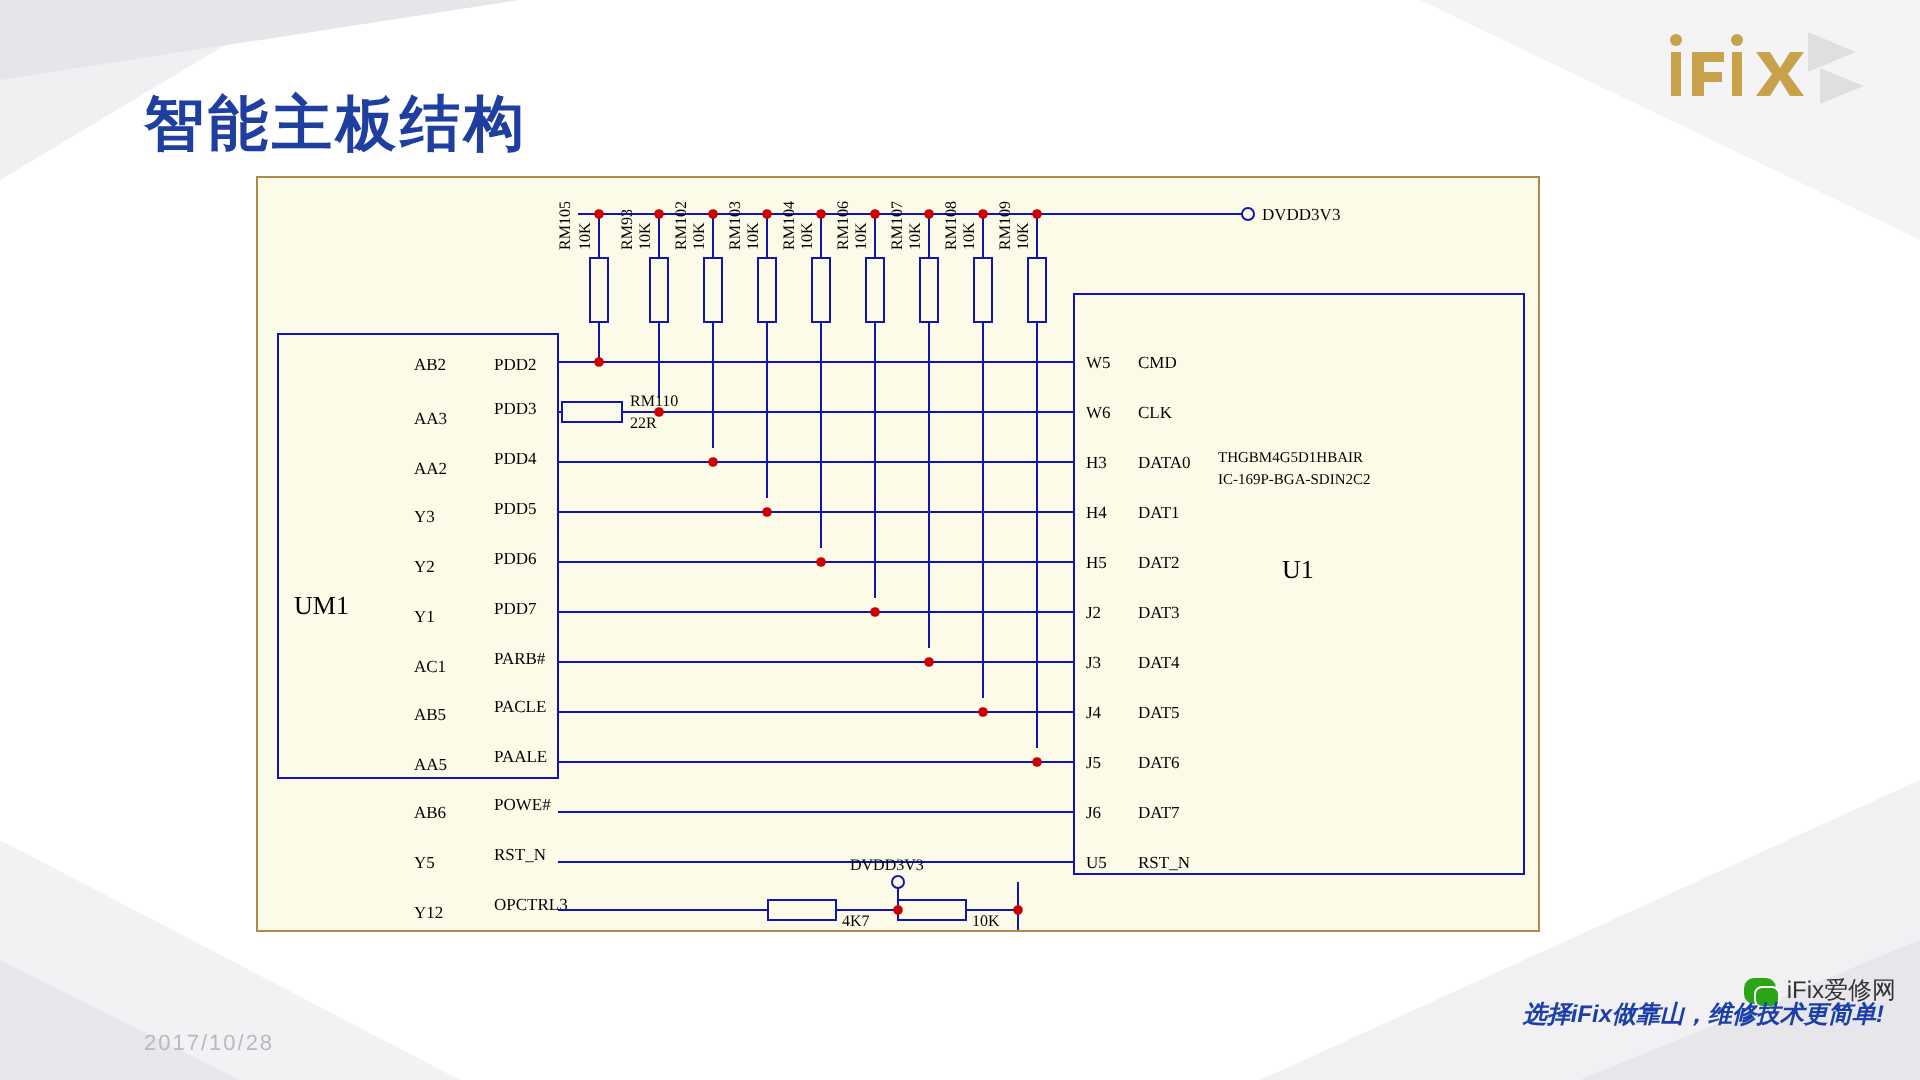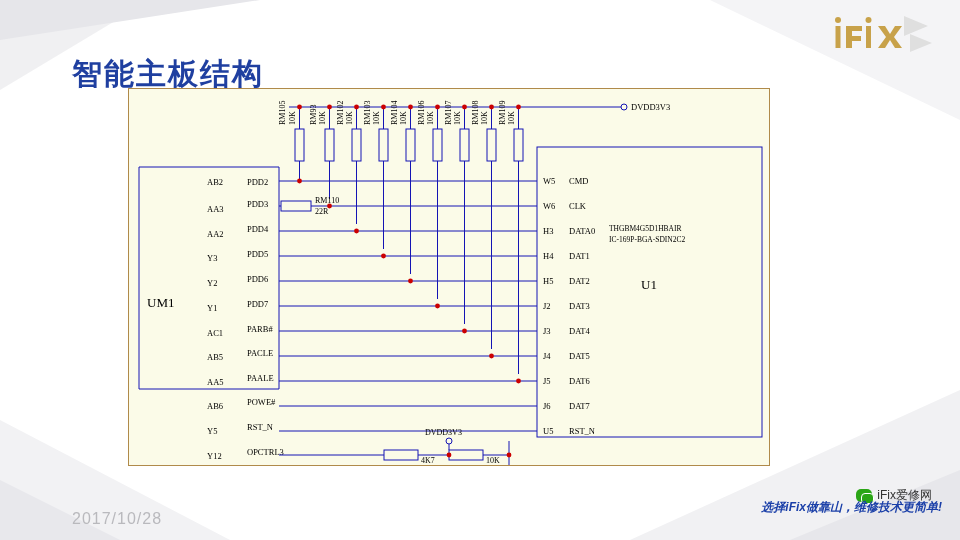--- a/index.html
+++ b/index.html
@@ -15,37 +15,37 @@
   .bg-tl2{top:0;left:0;width:0;height:0;border-top:40px solid #e6e6ea;border-right:260px solid transparent;}
   .bg-bl{bottom:0;left:0;width:0;height:0;border-bottom:120px solid #f2f2f4;border-right:230px solid transparent;}
   .bg-bl2{bottom:0;left:0;width:0;height:0;border-bottom:60px solid #e8e8ec;border-right:120px solid transparent;}
   .bg-br{bottom:0;right:0;width:0;height:0;border-bottom:150px solid #f1f1f3;border-left:330px solid transparent;}
   .bg-br2{bottom:0;right:0;width:0;height:0;border-bottom:70px solid #e7e7eb;border-left:170px solid transparent;}
   .bg-tr{top:0;right:0;width:0;height:0;border-top:120px solid #f4f4f6;border-left:250px solid transparent;}
 
   #title{
     position:absolute;left:72px;top:42px;
     font-family:"Liberation Sans", sans-serif;
-    font-size:30px;font-weight:bold;color:#1f3fa0;letter-spacing:2px;margin-top:12px;
+    font-size:30px;font-weight:bold;color:#1f3fa0;letter-spacing:2px;
   }
   #logo{
     position:absolute;right:24px;top:12px;width:110px;height:44px;
   }
   #date{
     position:absolute;left:72px;bottom:12px;
     font-family:"Liberation Sans", sans-serif;
-    font-size:16px;color:#b9b9bd;letter-spacing:1px;
+    font-size:11px;color:#b9b9bd;letter-spacing:1px;
   }
   #footer-slogan{
     position:absolute;right:18px;bottom:24px;
     font-family:"Liberation Sans", sans-serif;
     font-size:12px;font-weight:bold;color:#1a3fa8;font-style:italic;
   }
   #wechat{
-    position:absolute;right:28px;bottom:36px;
+    position:absolute;right:12px;bottom:36px;
     font-family:"Liberation Sans", sans-serif;
     font-size:12px;color:#333;display:flex;align-items:center;gap:5px;
   }
   #wechat .wx{
     width:16px;height:13px;background:#2aa515;border-radius:5px;position:relative;display:inline-block;
   }
   #wechat .wx:after{content:"";position:absolute;right:-2px;bottom:-2px;width:11px;height:9px;background:#2aa515;border-radius:4px;border:1px solid #fff;}
 
   #schematic{
     position:absolute;left:128px;top:88px;width:640px;height:376px;

